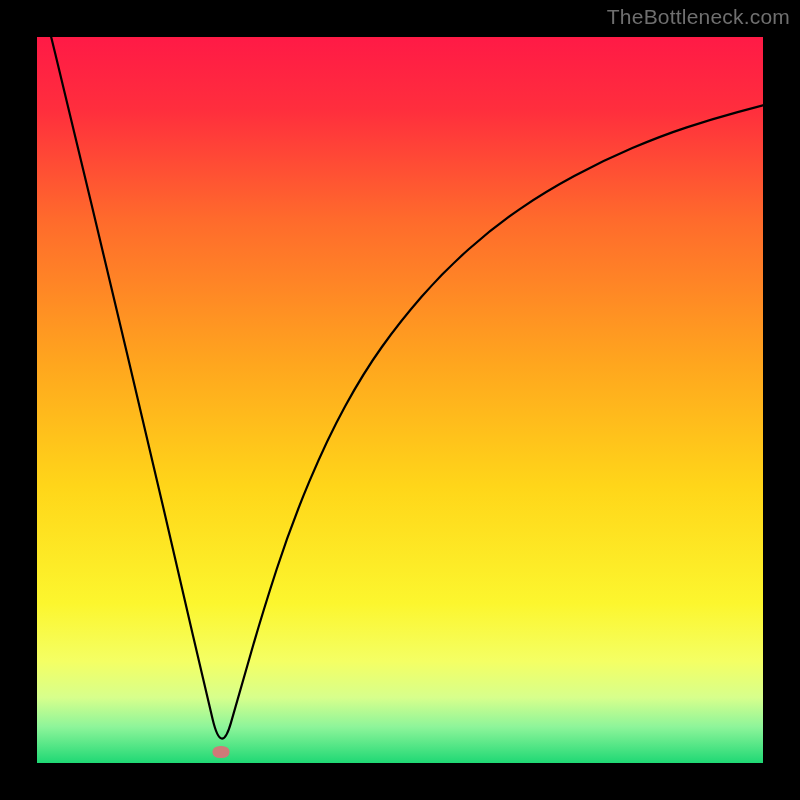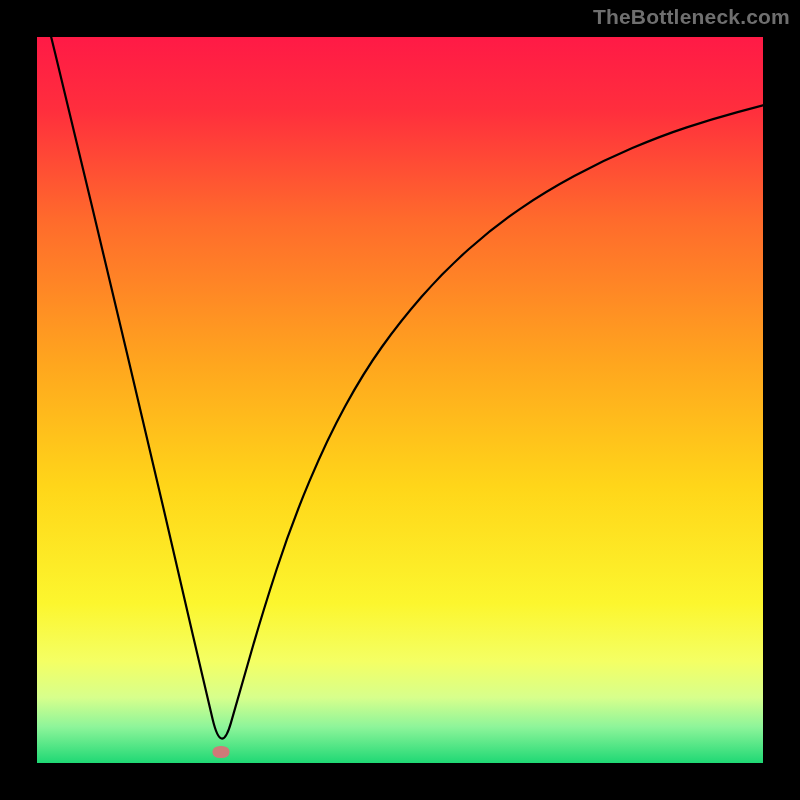--- a/index.html
+++ b/index.html
@@ -40,21 +40,21 @@
     border-radius: 45%;
     background: #cf7a78;
     transform: translate(-50%, -50%);
   }
   .watermark {
     position: absolute;
     top: 5px;
     right: 10px;
     color: #6f6f6f;
     font-size: 21px;
-    font-weight: 700;
+    font-weight: 400;
     letter-spacing: 0.2px;
     user-select: none;
   }
 </style>
 </head>
 <body>
 <div class="frame">
   <div class="watermark">TheBottleneck.com</div>
   <div class="plot">
     <svg class="gradient" viewBox="0 0 726 726" preserveAspectRatio="none">

